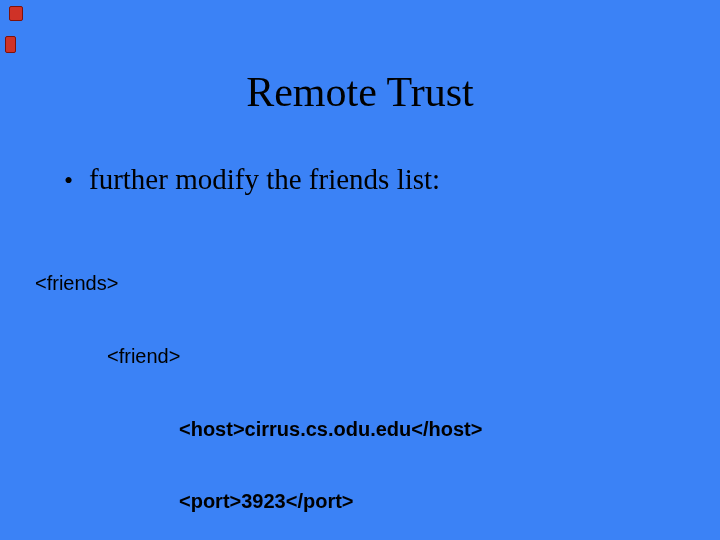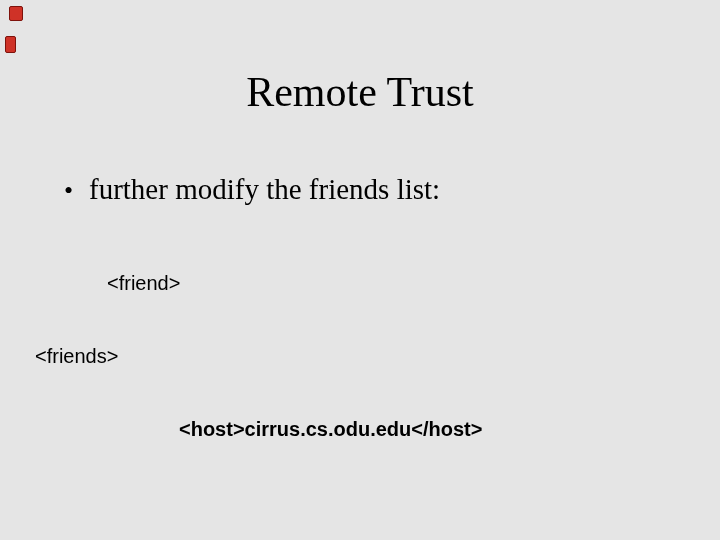--- a/index.html
+++ b/index.html
@@ -1,20 +1,20 @@
 <!DOCTYPE html>
 <html><head>
 <meta charset="utf-8">
 <style>
   html, body { margin: 0; padding: 0; background: #ffffff; }
   .slide {
     position: relative;
     width: 720px;
     height: 540px;
-    background: #e5e5e5;
+    background: #3b82f6;
     overflow: hidden;
     color: #000000;
   }
   .corner-mark {
     position: absolute;
     display: block;
     background: #cf3227;
     border: 1px solid #7e120b;
     border-radius: 2px;
   }
@@ -27,21 +27,21 @@
     margin: 0;
     text-align: center;
     font-family: "Liberation Serif", "DejaVu Serif", serif;
     font-weight: 400;
     font-size: 42px;
     line-height: 1;
     white-space: nowrap;
   }
   .bullet-row {
     position: absolute;
-    left: 64px; top: 175px;
+    left: 64px; top: 165px;
     font-family: "Liberation Serif", "DejaVu Serif", serif;
     font-size: 29px;
     line-height: 1;
     white-space: nowrap;
   }
   .bullet-row .marker {
     display: inline-block;
     width: 25px;
     font-size: 26px;
   }
@@ -66,23 +66,24 @@
   <span class="corner-mark m1"></span>
   <span class="corner-mark m2"></span>
 
   <h1 class="title">Remote Trust</h1>
 
   <div class="bullet-row">
     <span class="marker">•</span><span>further modify the friends list:</span>
   </div>
 
   <div class="code">
+    <div class="ln ind0">&lt;friends&gt;</div>
     <div class="ln ind1">&lt;friend&gt;</div>
-    <div class="ln ind0">&lt;friends&gt;</div>
     <div class="ln ind2">&lt;host&gt;cirrus.cs.odu.edu&lt;/host&gt;</div>
+    <div class="ln ind2">&lt;port&gt;3923&lt;/port&gt;</div>
     
     
     
     
     
     
     
     
   </div>
 

